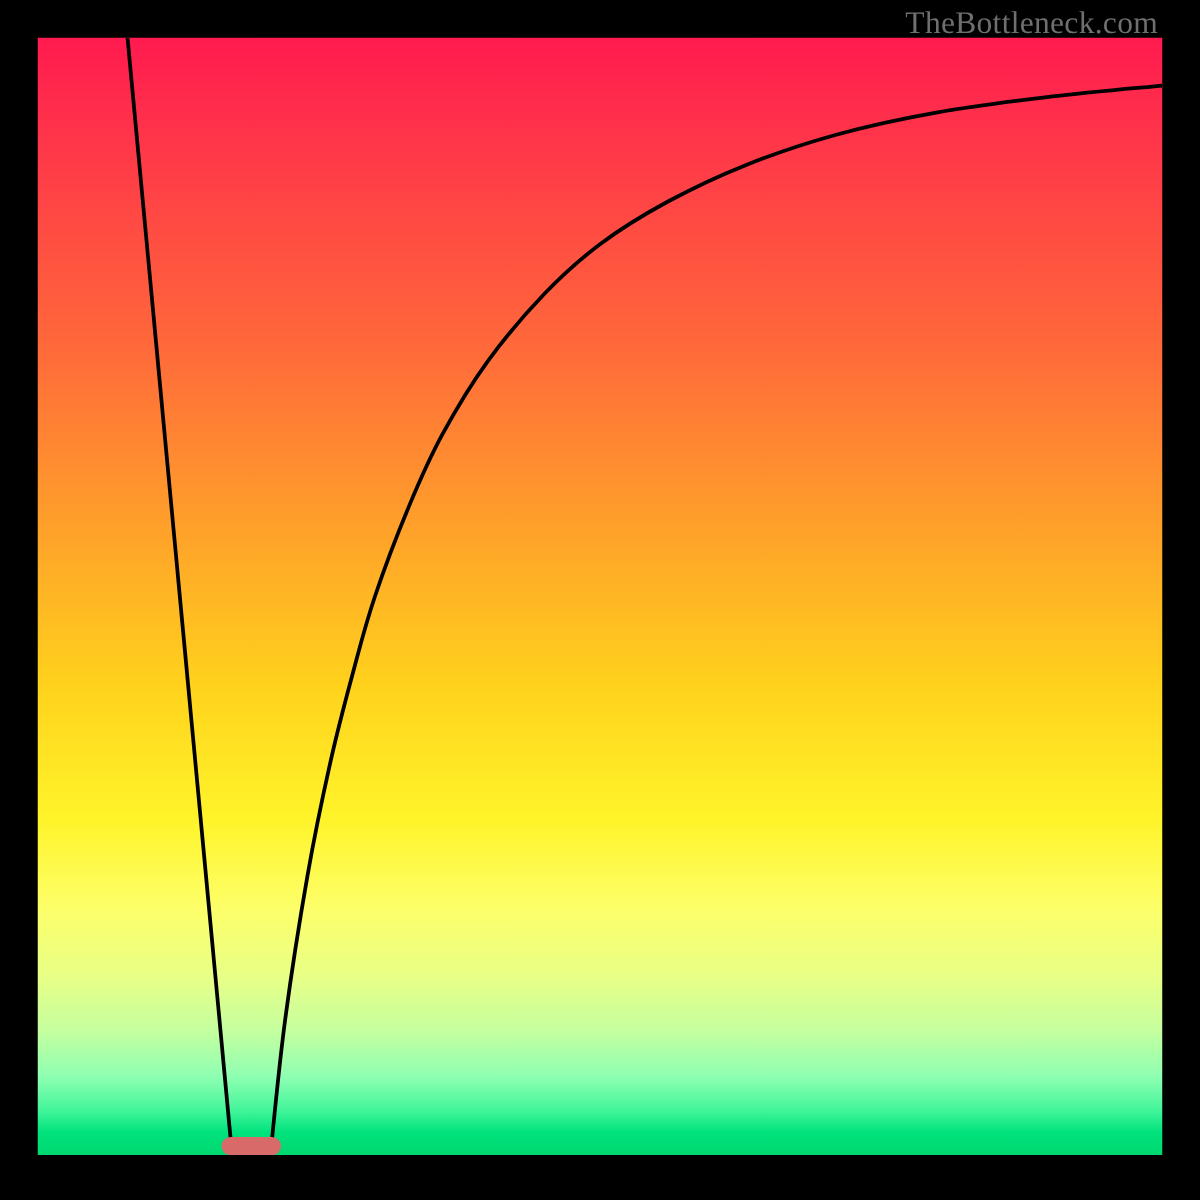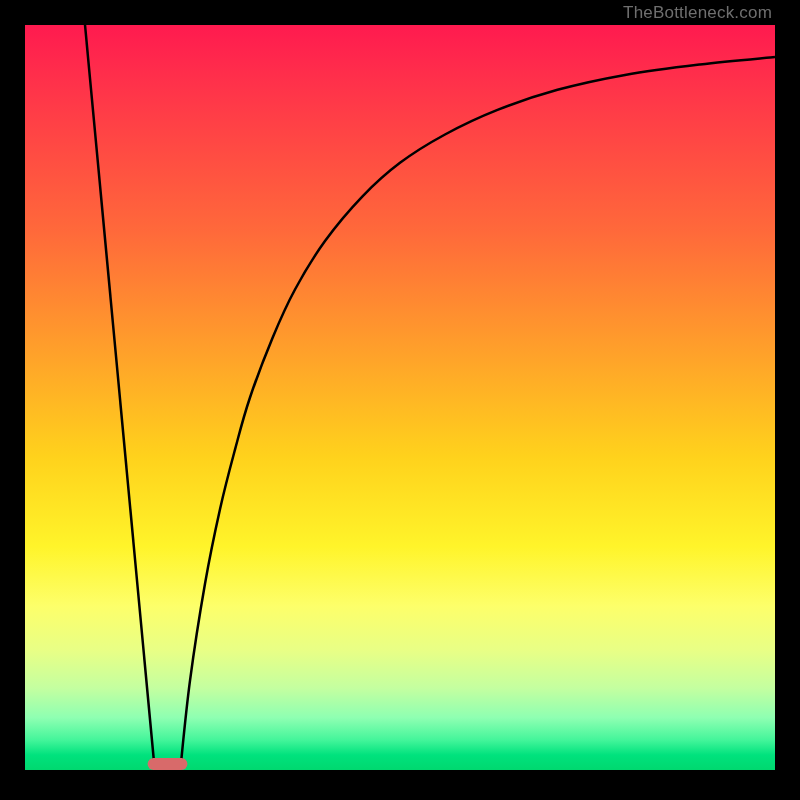--- a/index.html
+++ b/index.html
@@ -59,23 +59,24 @@
   }
   .marker {
     fill: #d86a6a;
     stroke: none;
   }
   .watermark {
     position: absolute;
     top: 3px;
     right: 28px;
     color: #6f6f6f;
-    font-size: 17px;
+    font-size: 21px;
     letter-spacing: 0.2px;
     user-select: none;
+    font-family: Liberation Serif, serif;
   }
 </style>
 </head>
 <body>
 
 <div class="stage">
 
   <div class="plot">
     <div class="gradient"></div>
     <svg class="curves" viewBox="0 0 750 745" preserveAspectRatio="none">

